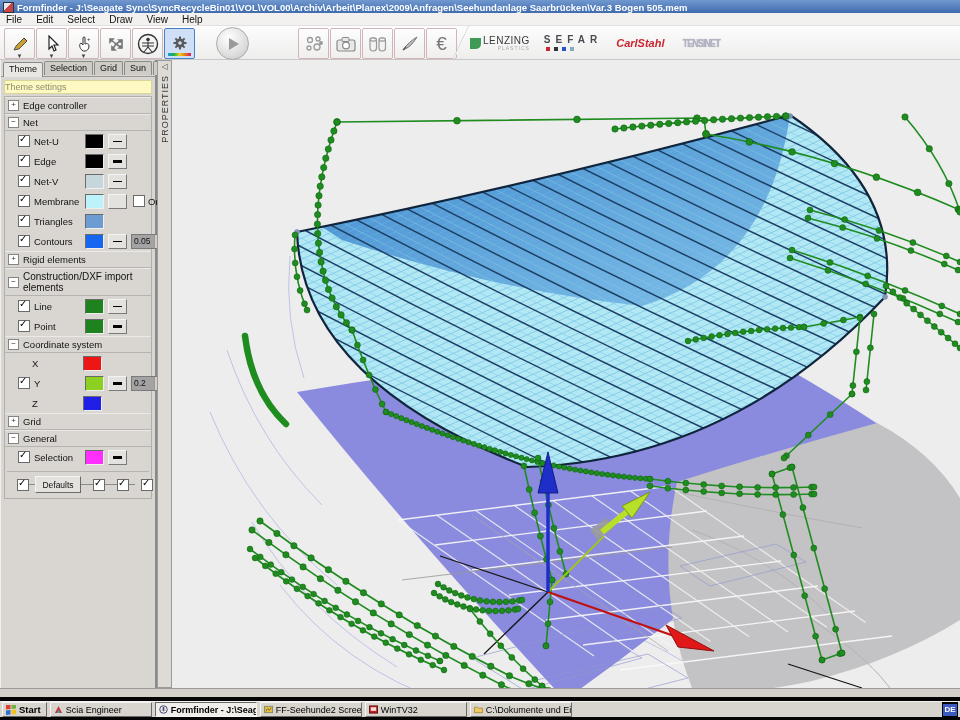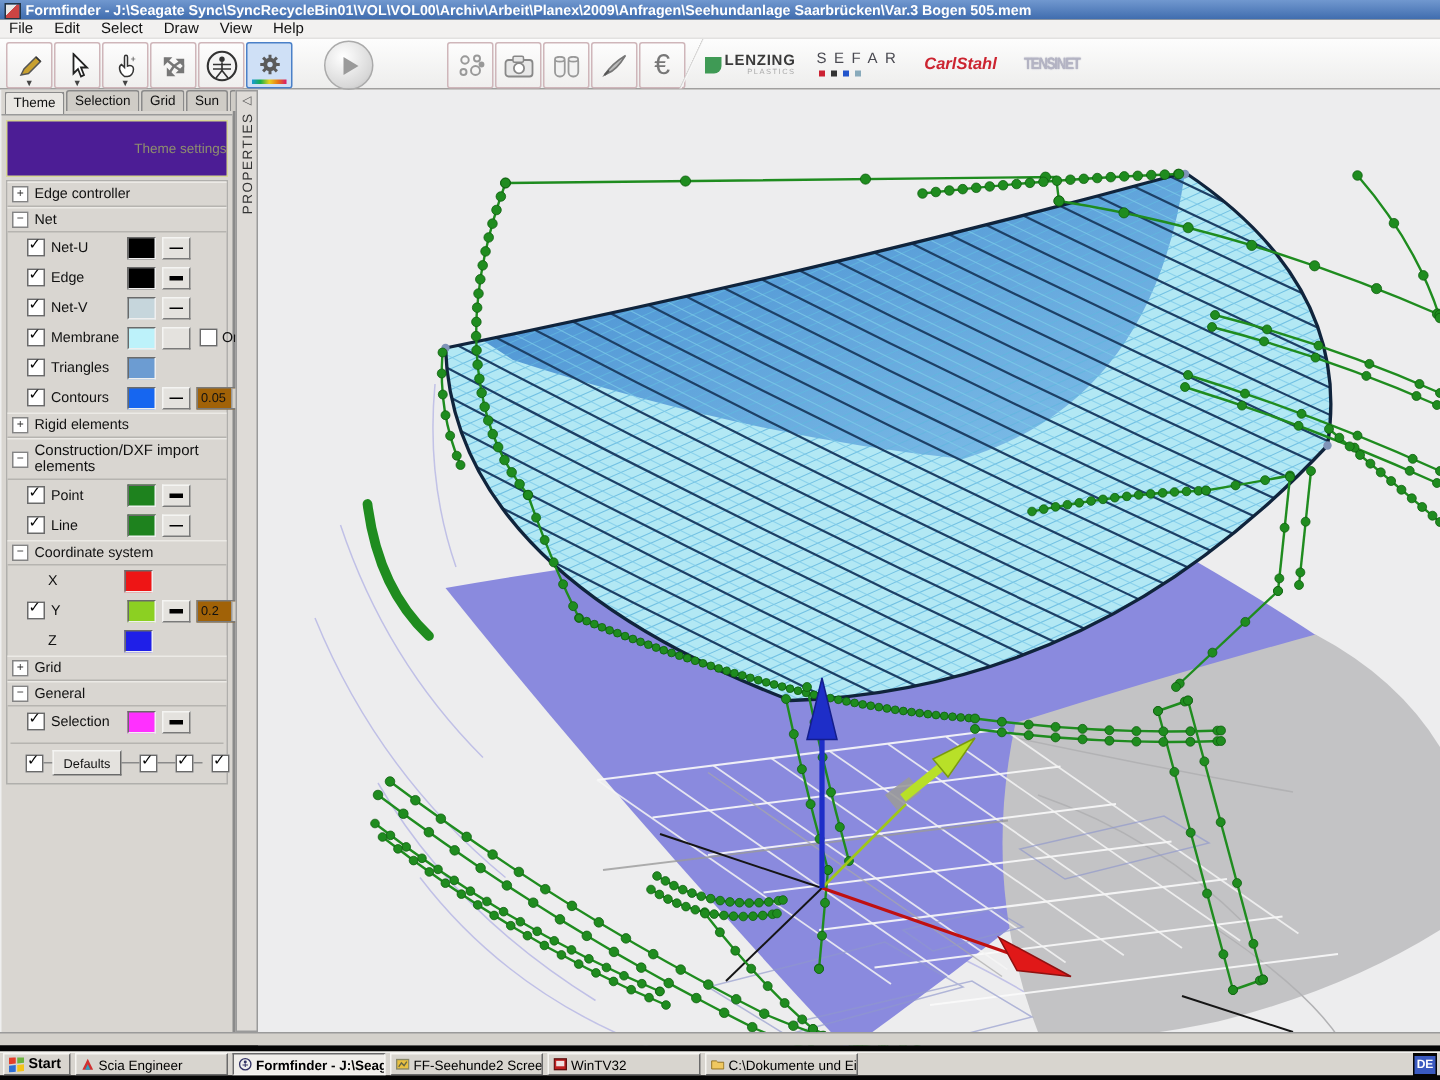--- a/index.html
+++ b/index.html
@@ -30,53 +30,53 @@
            background:linear-gradient(90deg,#1a9ad8,#16b04a,#e8d11c,#e87714,#d8186e)}
   .play-btn{position:absolute;top:1px;left:216px;width:31px;height:31px;border-radius:50%;
             background:radial-gradient(circle at 38% 32%,#ffffff,#d8d8d8 70%,#b8b8b8);
             border:1px solid #aaa;display:flex;align-items:center;justify-content:center}
   .play-tri{width:0;height:0;border-left:10px solid #9a9a9a;border-top:6px solid transparent;border-bottom:6px solid transparent;margin-left:3px}
   .tb-sep{position:absolute;top:0;left:452px;width:18px;height:33px;
           background:linear-gradient(115deg,transparent 48%,#cfcecd 49%,#fafafa 52%,transparent 54%)}
   .logos{position:absolute;left:470px;top:4px;height:26px;display:flex;align-items:center;gap:14px}
   .logo-lenzing{display:flex;align-items:flex-start;gap:2px}
   .lenz-sq{width:11px;height:11px;background:#3f9a55;border-bottom-right-radius:5px;margin-top:2px}
-  .lenz-txt{font-size:10px;font-weight:bold;color:#3a3a3a;letter-spacing:.5px;line-height:10px}
+  .lenz-txt{font-size:10px;font-weight:normal;color:#3a3a3a;letter-spacing:.5px;line-height:10px}
   .lenz-sub{font-size:5px;color:#aaa;letter-spacing:1px;text-align:right;line-height:5px}
-  .logo-sefar .sef{font-size:10px;font-weight:normal;color:#4a4a52;letter-spacing:5px;line-height:10px}
+  .logo-sefar .sef{font-size:10px;font-weight:bold;color:#4a4a52;letter-spacing:5px;line-height:10px}
   .sef-squares{display:flex;gap:4px;margin-top:2px;margin-left:2px}
   .sef-squares i{width:4px;height:4px;display:block}
   .logo-carl{font-size:11px;font-weight:bold;color:#cc2430;font-style:italic;letter-spacing:0}
   .logo-4{font-size:11px;font-weight:bold;color:#b4b4c4;letter-spacing:-1px;
           text-shadow:0 0 1px #9898ac;transform:scaleX(.8)}
 
   
   .panel{left:0;top:60px;width:157px;height:628px;background:#d9d6d1;border-right:2px solid #8a8a8a;
          border-left:1px solid #efefef;font-size:9.5px;color:#111}
-  .tabs{display:flex;align-items:flex-start;height:16px;padding-left:2px;border-bottom:1px solid #9a9a9a;background:#d9d6d1}
+  .tabs{display:flex;align-items:center;height:16px;padding-left:2px;border-bottom:1px solid #9a9a9a;background:#d9d6d1}
   .tab{padding:1px 5px 2px;border:1px solid #8a8a8a;border-bottom:none;border-radius:2px 2px 0 0;
        background:#cfccc6;font-size:9px;margin-right:1px;white-space:nowrap}
   .tab.active{background:#e9e7e3;position:relative;top:1px;padding-bottom:3px}
-  .theme-hdr{margin:3px 3px 2px;background:#4c1d95;border:1px solid #d6d696;color:#8e8e6e;
-             text-align:right;font-size:9px;padding:13px 0}
+  .theme-hdr{margin:3px 3px 2px;background:#fef9c3;border:1px solid #d6d696;color:#8e8e6e;
+             text-align:left;font-size:9px;padding:1px 0}
   .sections{margin:1px 3px;border:1px solid #b0afac;background:#d9d6d1}
   .section-hdr{display:flex;align-items:center;gap:4px;padding:2px 3px;border-top:1px solid #eceae6;
                border-bottom:1px solid #b6b4b0;background:#d9d6d1}
   .pm{width:9px;height:9px;border:1px solid #848484;background:#fff;font-size:8px;line-height:7px;
       text-align:center;color:#333;flex:none}
   .prow{display:flex;align-items:center;gap:4px;padding:3px 3px 3px 13px;height:14px}
   .prow .lbl{width:47px;flex:none;overflow:hidden;white-space:nowrap}
   .cb{width:10px;height:10px;background:#fff;border:1px solid #6a6a6a;position:relative;flex:none}
   .cb.checked::after{content:"✓";position:absolute;left:0px;top:-3px;font-size:10px;color:#000}
   .swatch{width:17px;height:13px;flex:none;border:1px solid;border-color:#6a6a6a #efefef #efefef #6a6a6a}
   .lbtn{width:17px;height:13px;flex:none;background:#e4e2de;border:1px solid;
         border-color:#f4f4f2 #7a7a7a #7a7a7a #f4f4f2;display:flex;align-items:center;justify-content:center}
   .lbtn i{display:block;width:9px;background:#000}
   .lbtn i.thick{height:3px}.lbtn i.thin{height:1px}
-  .ddl{width:33px;height:13px;flex:none;background:#a16207;border:1px solid #7a7a7a;font-size:8.5px;
+  .ddl{width:33px;height:13px;flex:none;background:#a3a3a3;border:1px solid #7a7a7a;font-size:8.5px;
        display:flex;align-items:center}
   .ddl .val{flex:1;padding-left:2px}
   .ddl .arr{width:10px;height:100%;background:#d4d0c8;border-left:1px solid #999;font-size:6px;
             display:flex;align-items:center;justify-content:center;color:#222}
   .onbox{display:flex;align-items:center;gap:3px;margin-left:2px}
   .defaults-row{position:relative;height:26px;margin:4px 2px 0;border-top:1px solid #b6b4b0}
   .defaults-row .wire{position:absolute;left:12px;right:14px;top:12px;height:1px;background:#8a8a8a}
   .defaults-row .cb{position:absolute;top:7px}
   .def-btn{position:absolute;left:28px;top:4px;width:44px;height:15px;background:#e4e2de;
            border:1px solid;border-color:#f4f4f2 #6a6a6a #6a6a6a #f4f4f2;font-size:8.5px;
@@ -352,32 +352,32 @@
       <span class="pm">+</span>
       <span>Rigid elements</span>
     </div>
 
     <div class="section-hdr">
       <span class="pm">−</span>
       <span style="font-size:10px">Construction/DXF import elements</span>
     </div>
     <div class="prow">
       <span class="cb checked"></span>
+      <span class="lbl">Line</span>
+      <span class="swatch" style="background: rgb(30, 130, 30);"></span>
+      <span class="lbtn">
+          <i class="thin"></i>
+        </span>
+    </div>
+    <div class="prow">
+      <span class="cb checked"></span>
       <span class="lbl">Point</span>
       <span class="swatch" style="background: rgb(30, 130, 30);"></span>
       <span class="lbtn">
           <i class="thick"></i>
-        </span>
-    </div>
-    <div class="prow">
-      <span class="cb checked"></span>
-      <span class="lbl">Line</span>
-      <span class="swatch" style="background: rgb(30, 130, 30);"></span>
-      <span class="lbtn">
-          <i class="thin"></i>
         </span>
     </div>
 
     <div class="section-hdr">
       <span class="pm">−</span>
       <span>Coordinate system</span>
     </div>
     <div class="prow">
       <span style="width:10px;flex:none"></span>
       <span class="lbl">X</span>

